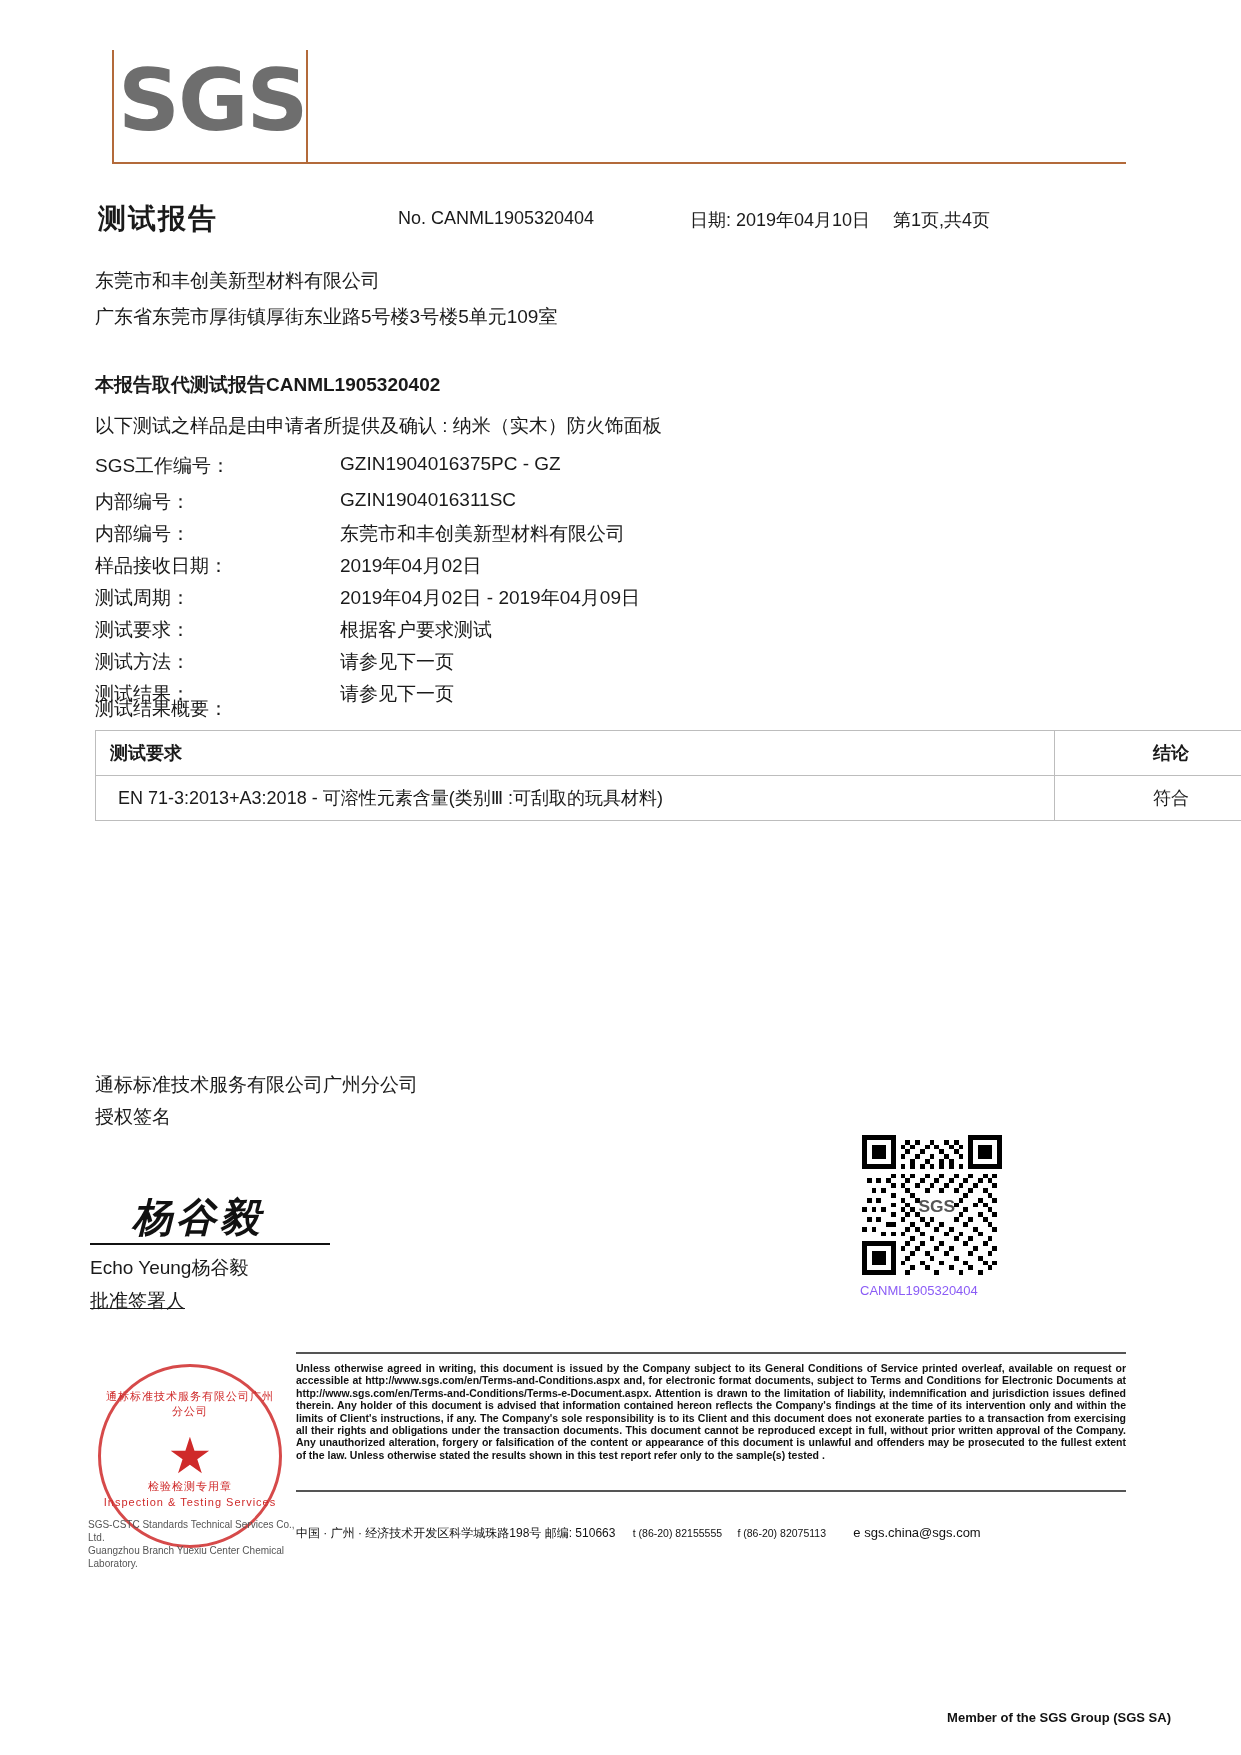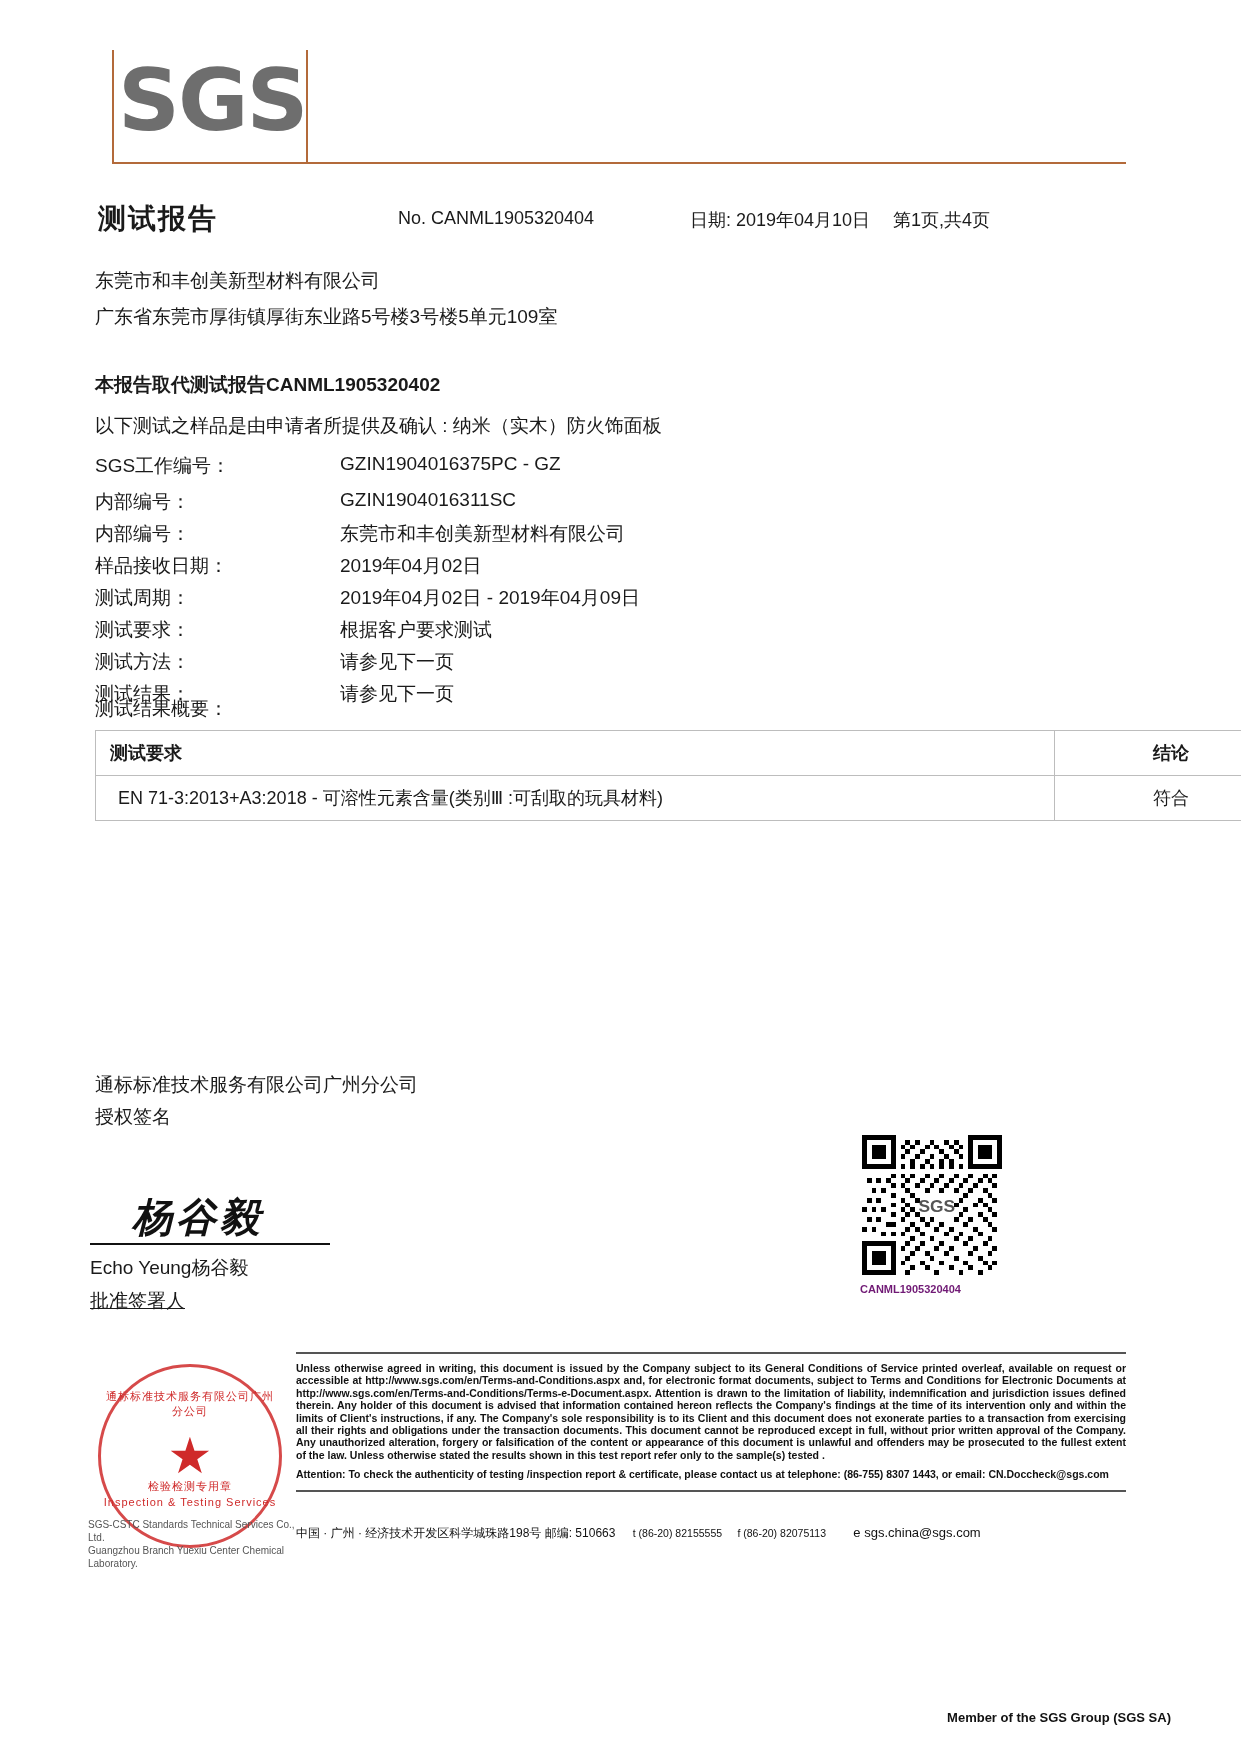--- a/index.html
+++ b/index.html
@@ -230,23 +230,22 @@
     position: absolute;
     left: 862px;
     top: 1135px;
     width: 140px;
     height: 140px;
   }
   .qr-caption {
     position: absolute;
     left: 860px;
     top: 1283px;
-    font-size: 11px;
-    color: #701a75;
-    font-weight: bold;
+    font-size: 13px;
+    color: #8b5cf6;
   }
 
   
   .stamp {
     position: absolute;
     left: 92px;
     top: 1358px;
     width: 196px;
     height: 196px;
   }
@@ -649,21 +648,20 @@
     <div class="ctext bot">Inspection &amp; Testing Services</div>
   </div>
   <div class="stamp-sub">
     <div>SGS-CSTC Standards Technical Services Co., Ltd.</div>
     <div>Guangzhou Branch Yuexiu Center Chemical Laboratory.</div>
   </div>
 
   <div class="footer-rule"></div>
   <div class="legal">
     <p>Unless otherwise agreed in writing, this document is issued by the Company subject to its General Conditions of Service printed overleaf, available on request or accessible at http://www.sgs.com/en/Terms-and-Conditions.aspx and, for electronic format documents, subject to Terms and Conditions for Electronic Documents at http://www.sgs.com/en/Terms-and-Conditions/Terms-e-Document.aspx. Attention is drawn to the limitation of liability, indemnification and jurisdiction issues defined therein. Any holder of this document is advised that information contained hereon reflects the Company's findings at the time of its intervention only and within the limits of Client's instructions, if any. The Company's sole responsibility is to its Client and this document does not exonerate parties to a transaction from exercising all their rights and obligations under the transaction documents. This document cannot be reproduced except in full, without prior written approval of the Company. Any unauthorized alteration, forgery or falsification of the content or appearance of this document is unlawful and offenders may be prosecuted to the fullest extent of the law. Unless otherwise stated the results shown in this test report refer only to the sample(s) tested .</p>
-    <p class="attn">Attention: To check the authenticity of testing /inspection report &amp; certificate, please contact us at telephone: (86-755) 8307 1443, or email: CN.Doccheck@sgs.com</p>
   </div>
   <div class="footer-rule2"></div>
 
   <div class="addr-cn">
     <span class="seg">中国 · 广州 · 经济技术开发区科学城珠路198号</span>
     <span class="seg" style="">邮编: 510663</span>
     <span class="seg" style="margin-left:14px; font-size:10.5px">t (86-20) 82155555</span>
     <span class="seg" style="margin-left:12px; font-size:10.5px">f (86-20) 82075113</span>
     <span class="seg" style="margin-left:24px; font-size:13px">e sgs.china@sgs.com</span>
   </div>

